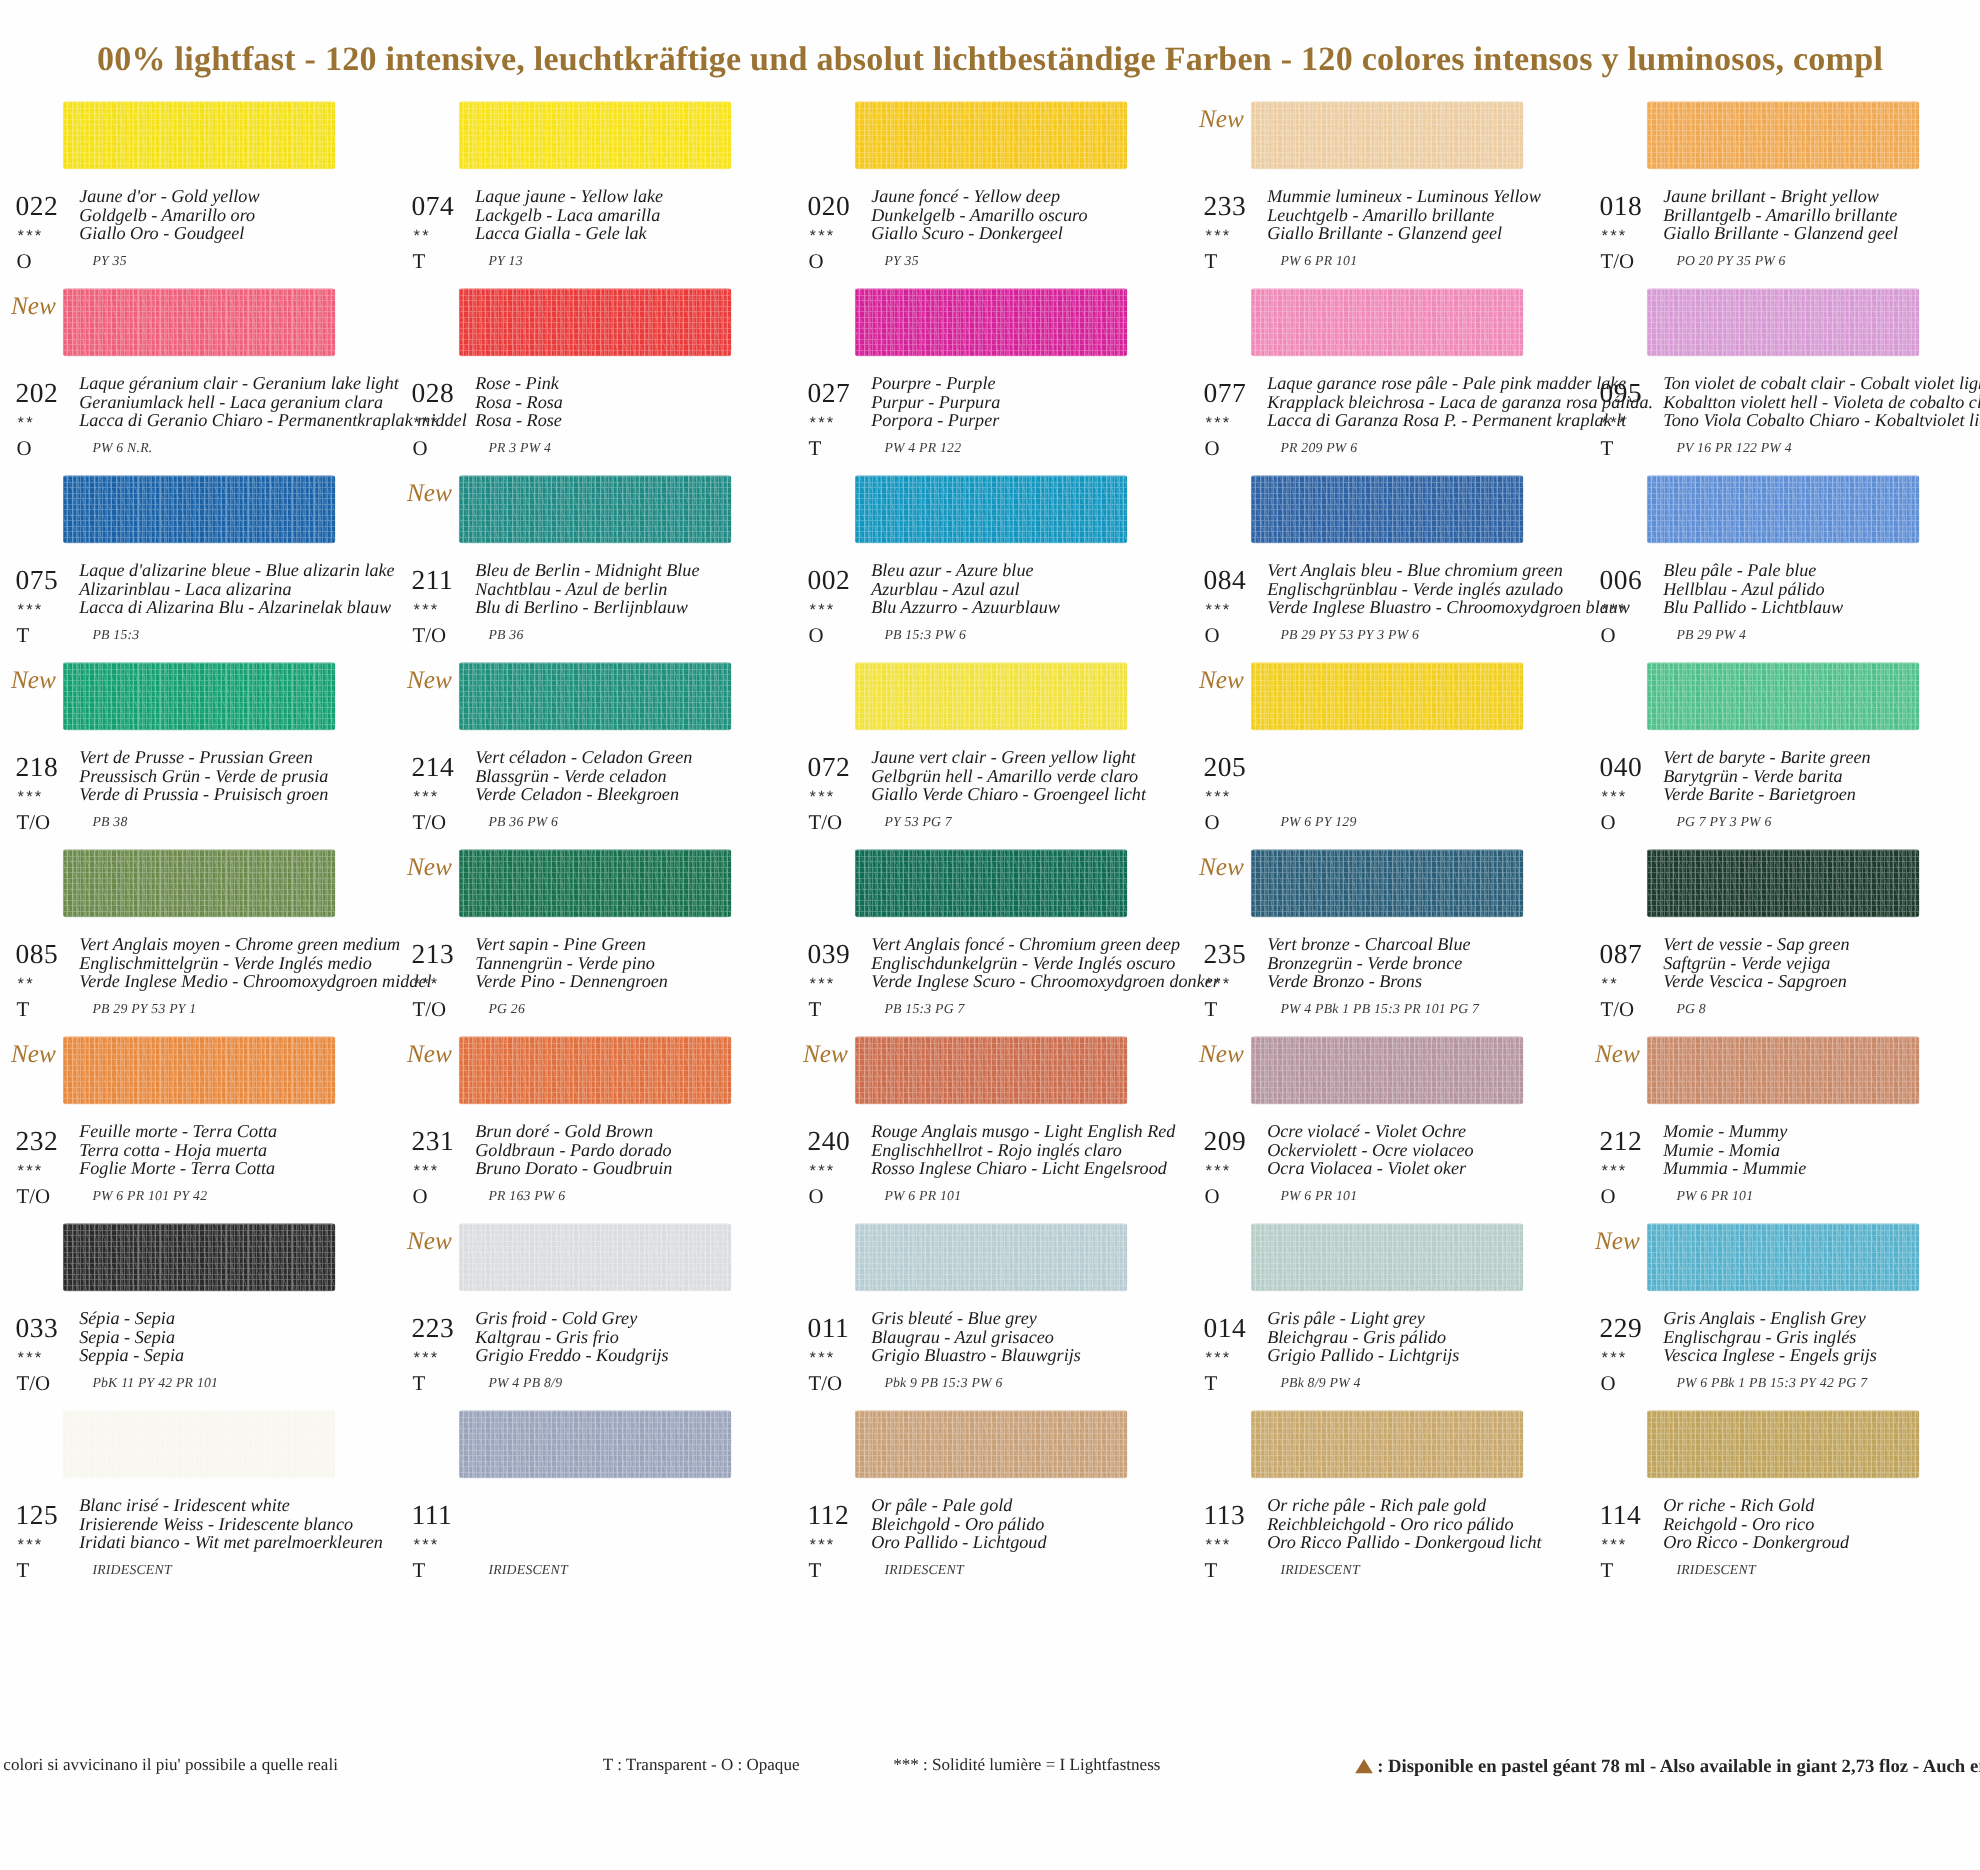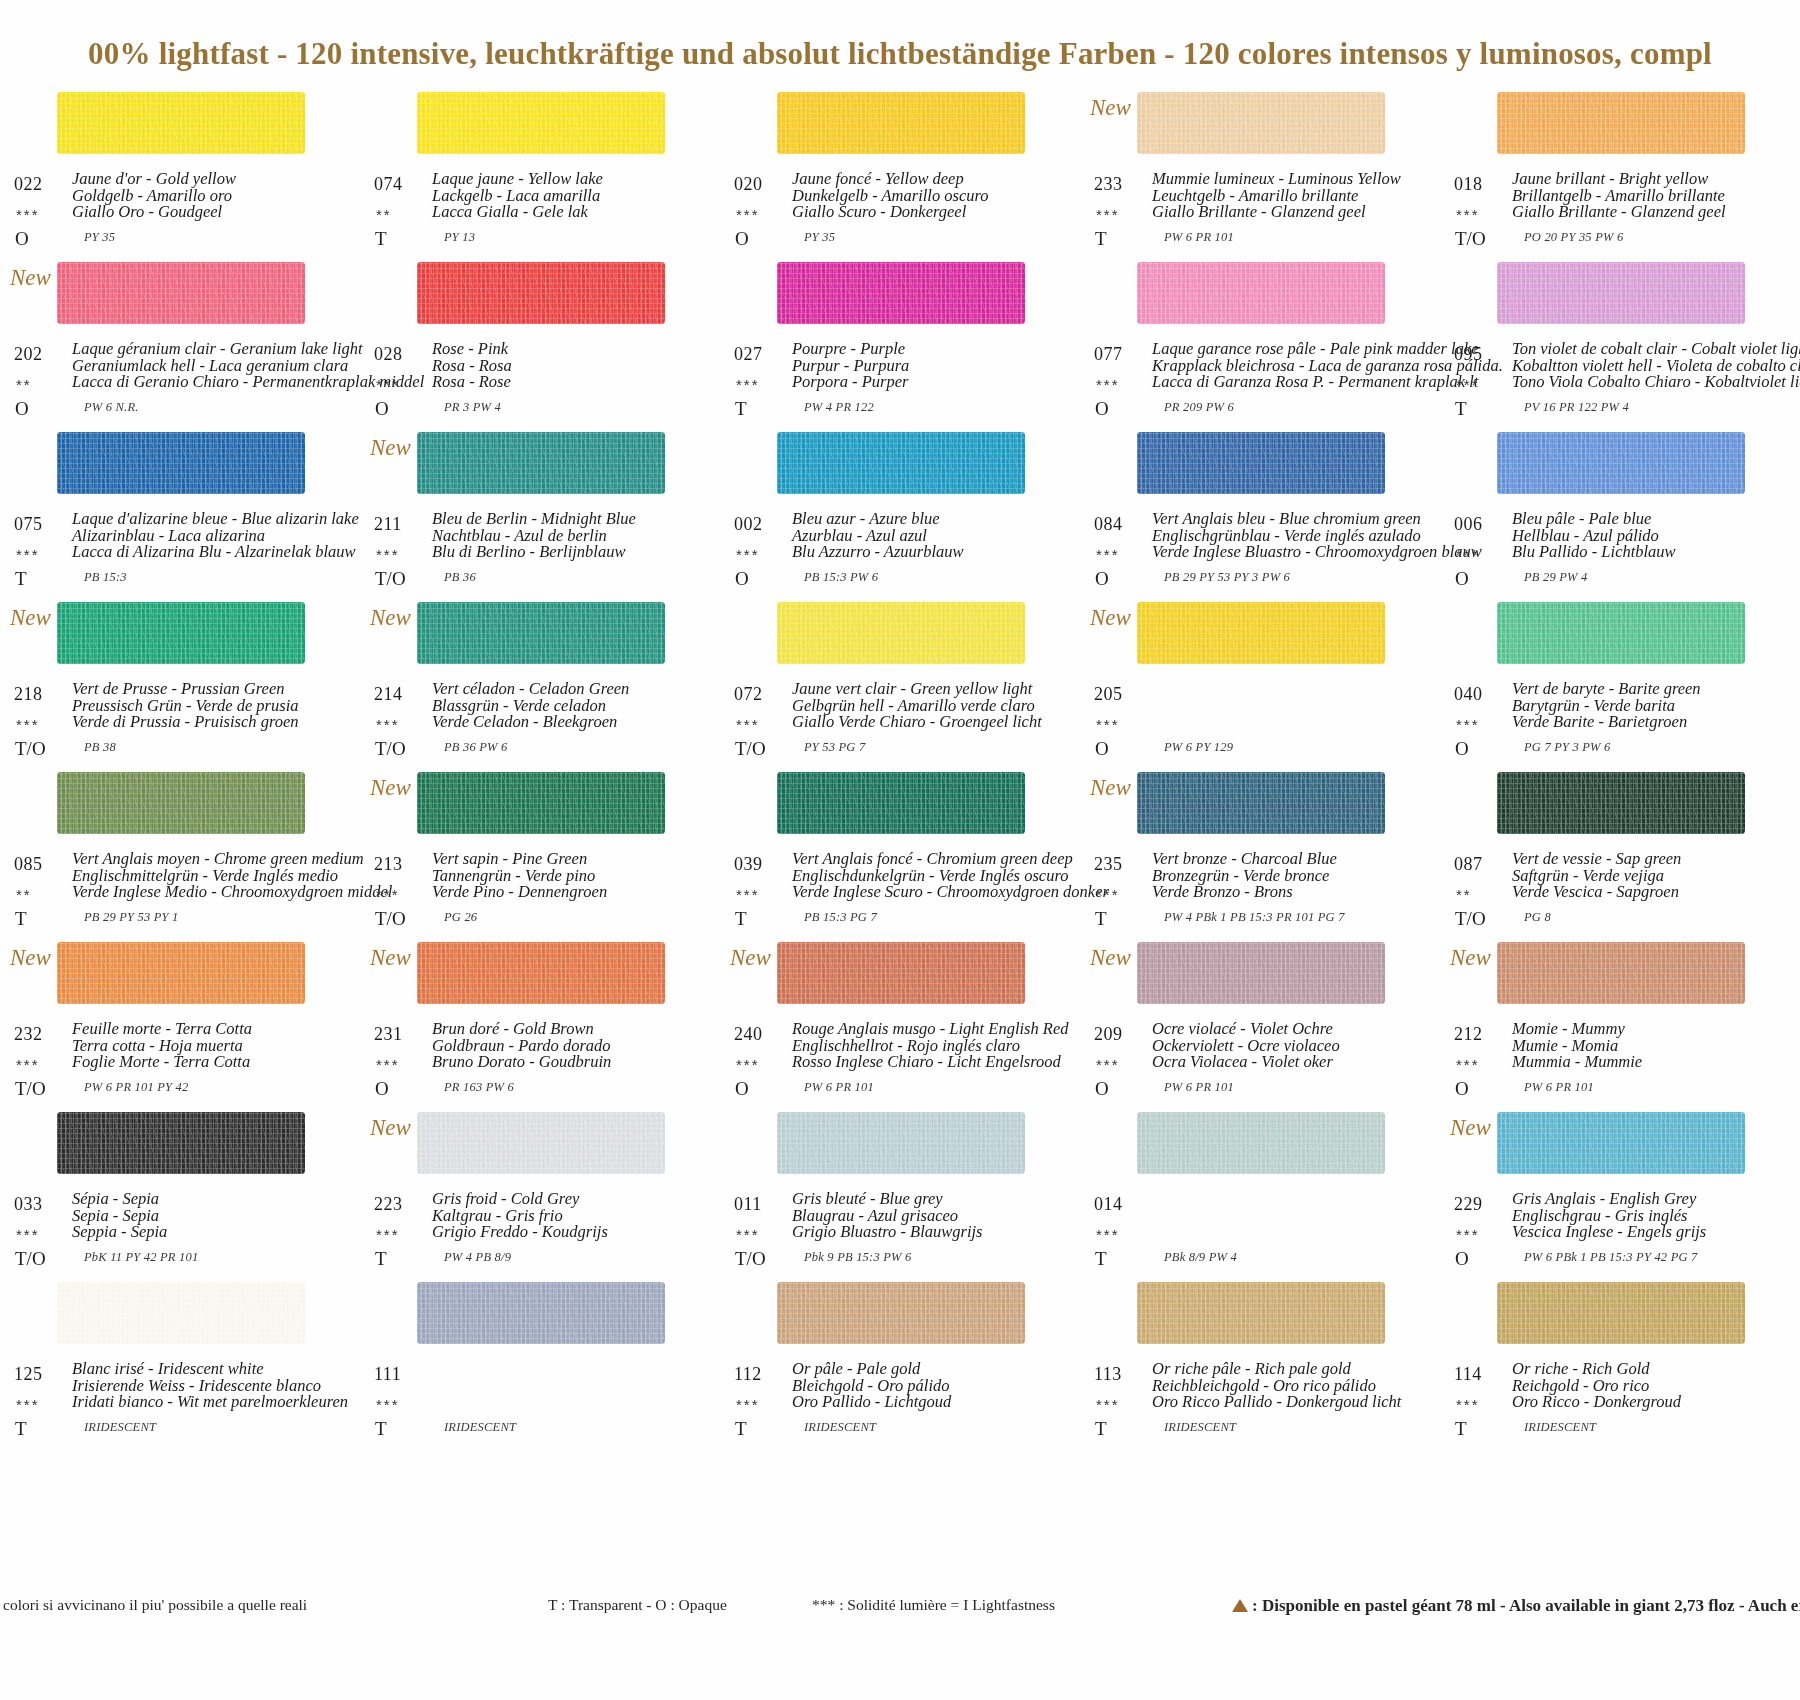--- a/index.html
+++ b/index.html
@@ -86,21 +86,21 @@
     font-style:italic;
     font-size:23px;
     color:#a9762f;
     text-underline-offset:3px;
     line-height:1;
   }
   
   .code{
     position:absolute;
     left:14px; top:86px;
-    font-size:18px;
+    font-size:25px;
     color:#1d1d1d;
     letter-spacing:.5px;
     font-family:"Liberation Serif", serif;
   }
   .stars{
     position:absolute;
     left:16px; top:118px;
     font-size:15px;
     color:#333;
     letter-spacing:2px;
@@ -708,20 +708,25 @@
       </div>
       <div class="cell">
         <div class="swatch" style="--c: #b7cdc8;">
           <div class="base" style="background: rgb(183, 205, 200);"></div>
           <div class="tex"></div>
           <div class="edge"></div>
         </div>
         <div class="code">014</div>
         <div class="stars">***</div>
         <div class="opacity">T</div>
+        <div class="names">
+          <div>Gris pâle - Light grey</div>
+          <div>Bleichgrau - Gris pálido</div>
+          <div>Grigio Pallido - Lichtgrijs</div>
+        </div>
         <div class="pigment">PBk 8/9  PW 4</div>
       </div>
       <div class="cell">
         <div class="swatch" style="--c: #56b2cc;">
           <div class="base" style="background: rgb(86, 178, 204);"></div>
           <div class="tex"></div>
           <div class="edge"></div>
         </div>
         <div class="newtag">New</div>
         <div class="code">229</div>

